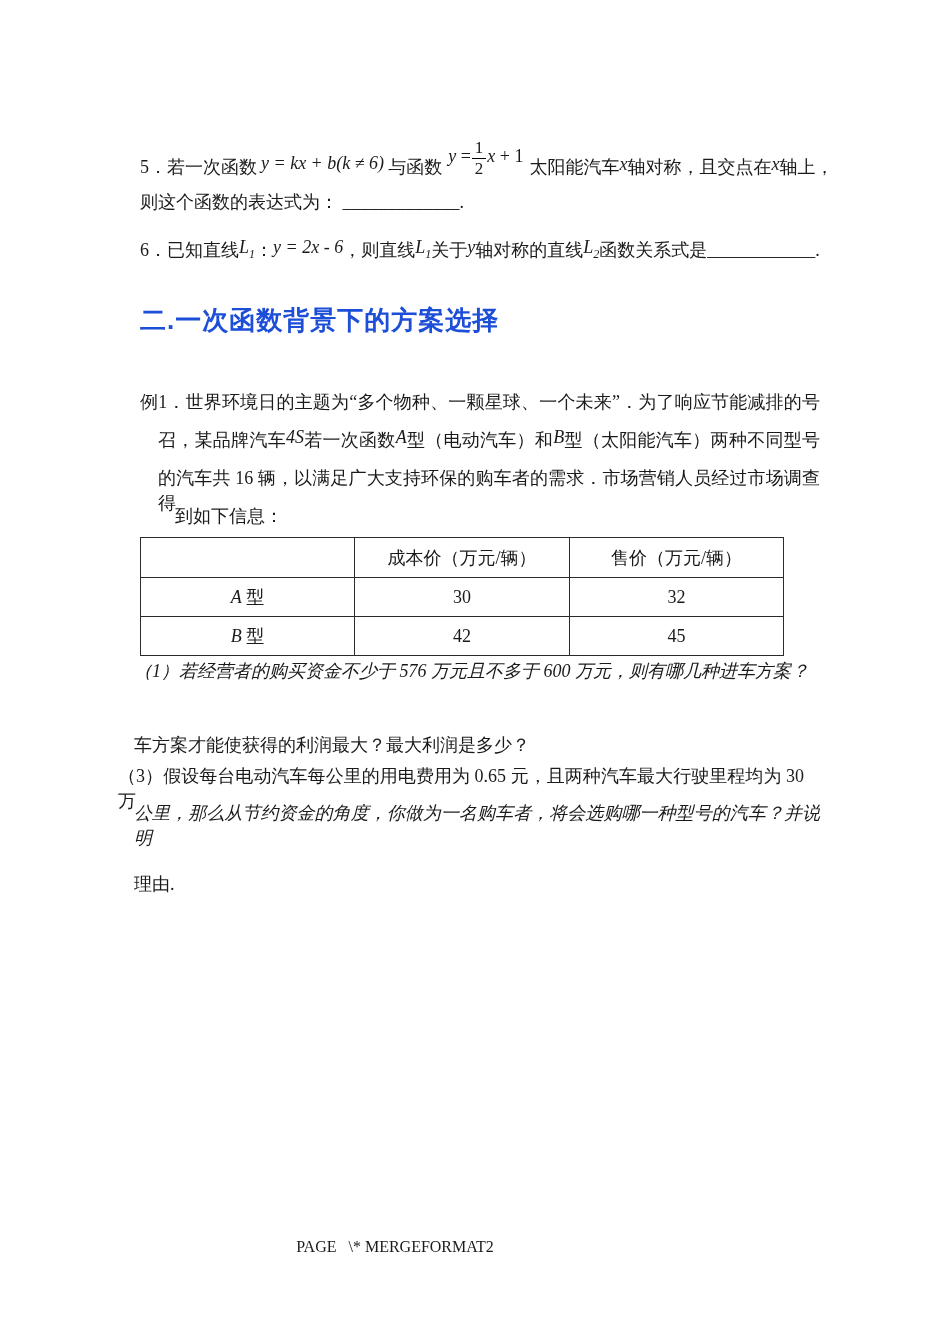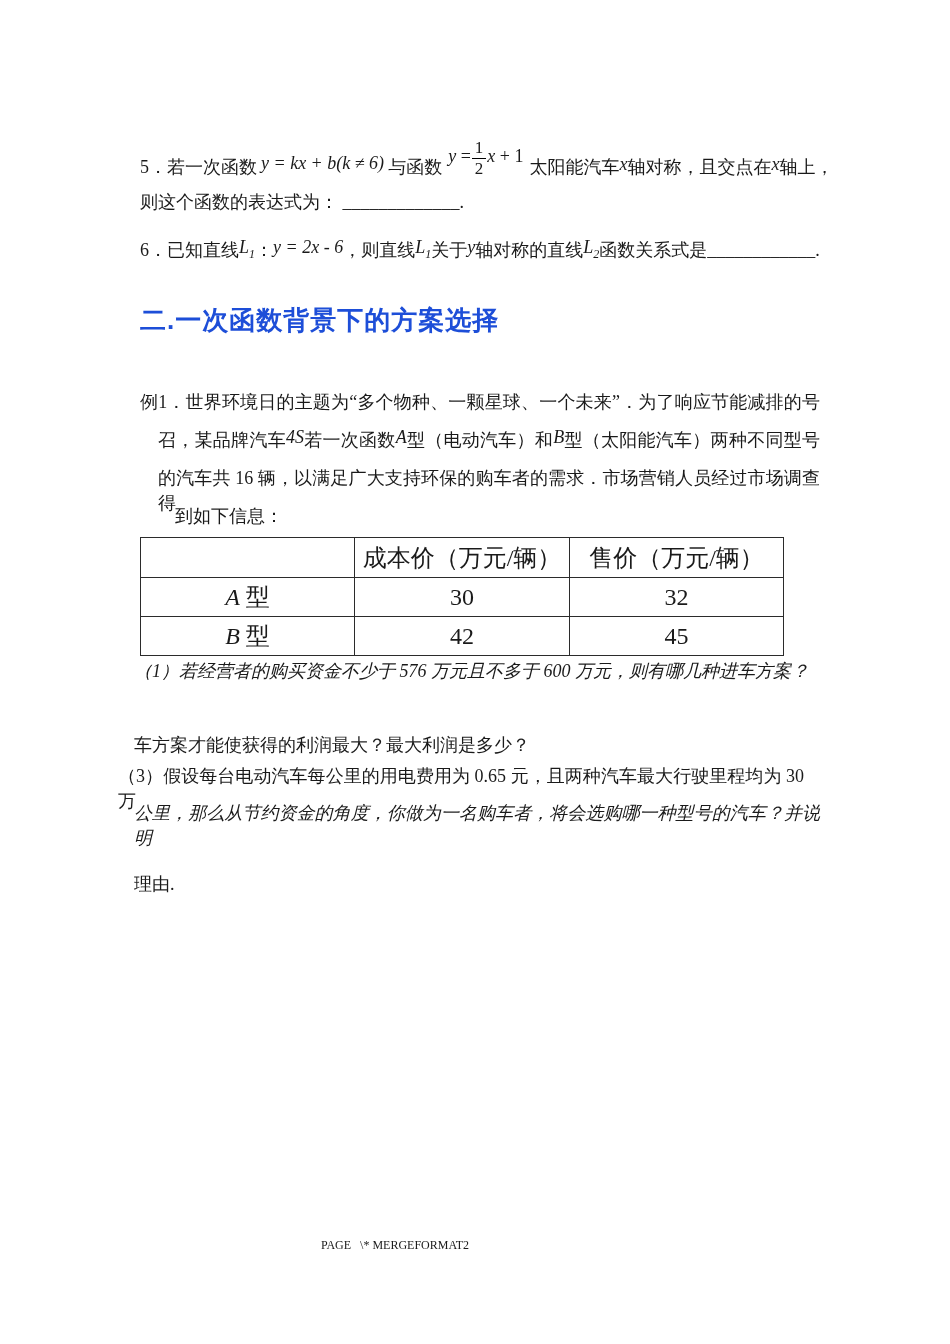--- a/index.html
+++ b/index.html
@@ -54,40 +54,40 @@
     font-size: 26px;
     letter-spacing: 1px;
     color: #1d4ed8;
   }
   .dtable {
     position: absolute;
     left: 140px;
     top: 537px;
     width: 640px;
     border-collapse: collapse;
-    font-size: 24px;
+    font-size: 18px;
     color: #1a1a1a;
     table-layout: fixed;
   }
   .dtable td {
     border: 1px solid #2b2b2b;
     text-align: center;
     vertical-align: middle;
     height: 38px;
     padding: 0;
   }
   .dtable tr.hdr td { height: 39px; }
   .blankline { letter-spacing: 0; }
   .footer {
     position: absolute;
     top: 1238px;
     left: 0;
     width: 790px;
     text-align: center;
-    font-size: 12px;
+    font-size: 16px;
     white-space: pre;
     color: #1a1a1a;
   }
 </style>
 </head>
 <body>
 
 <div class="page">
 
   <div class="ln nowrap" style="left:140px; top:150px; height:40px;">

